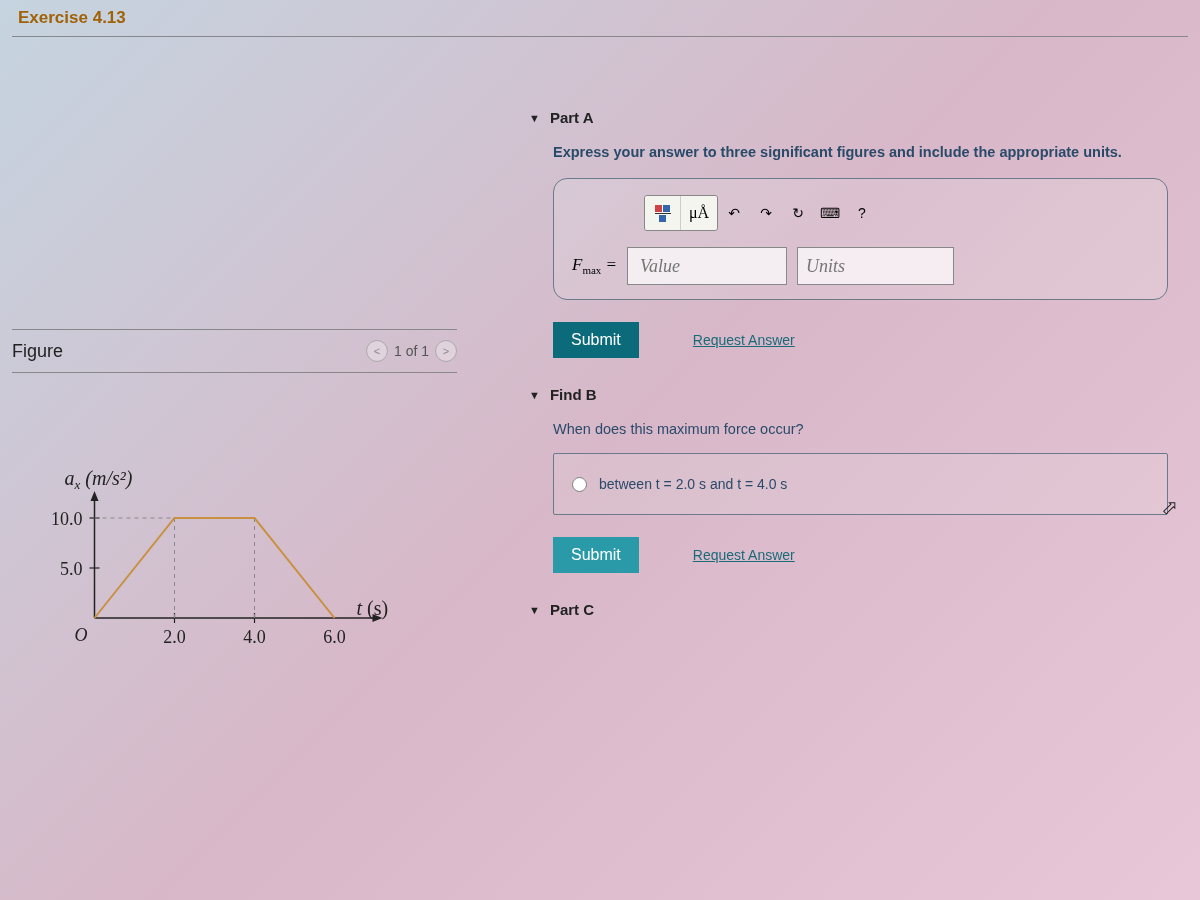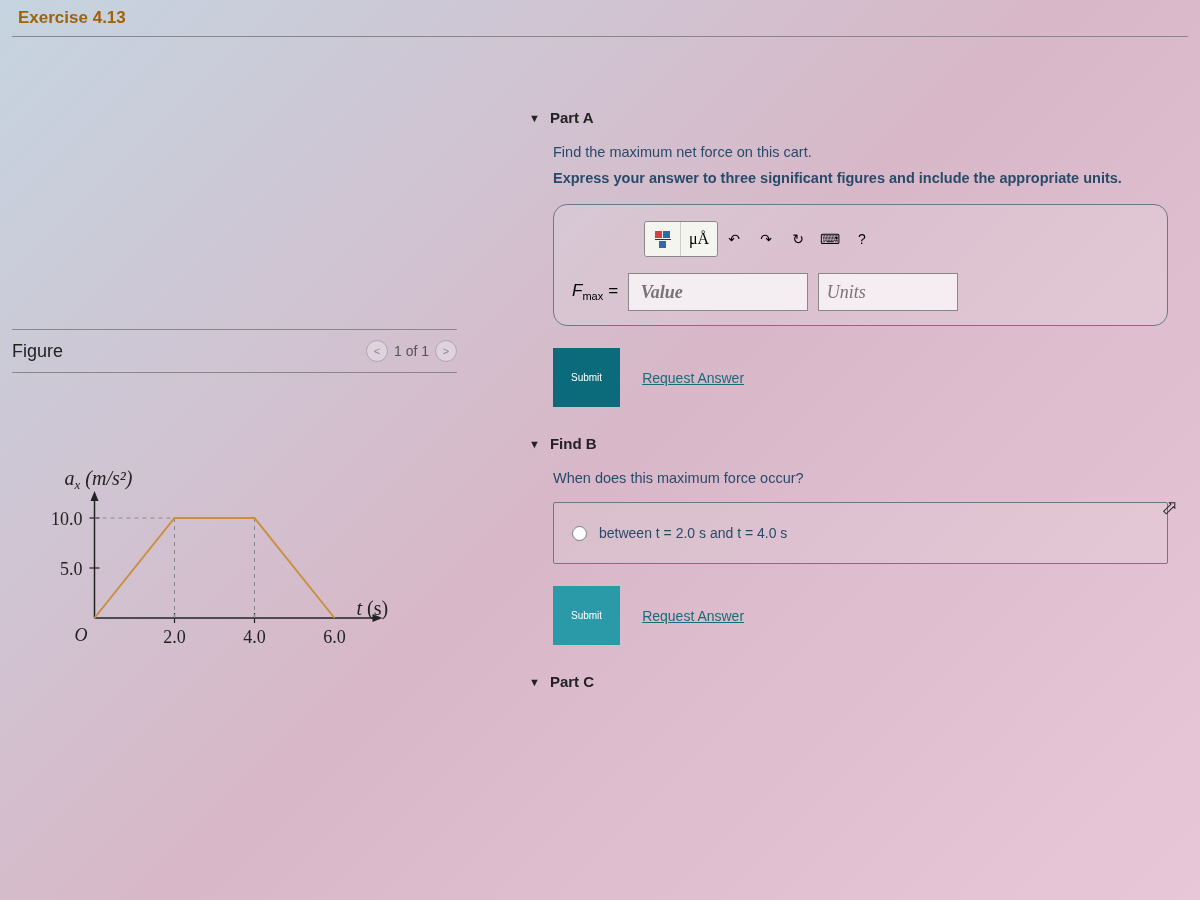--- a/index.html
+++ b/index.html
@@ -151,56 +151,57 @@
     .tool-btn.plain { border: none; background: transparent; width: 32px; }
     .tool-group { display: flex; border: 1px solid #888; border-radius: 3px; overflow: hidden; }
     .tool-group .tool-btn { border: none; border-right: 1px solid #ccc; }
     .tool-group .tool-btn:last-child { border-right: none; }
     .input-row {
       display: flex;
       align-items: center;
       gap: 10px;
     }
     .formula-label {
-      font-family: Liberation Sans, sans-serif;
+      font-family: Liberation Serif, serif;
       font-style: italic;
       font-size: 17px;
     }
     .formula-label sub { font-size: 11px; font-style: normal; }
     .value-input, .units-input {
       height: 38px;
       border: 1px solid #888;
       padding: 0 12px;
       font-family: 'Times New Roman', serif;
       font-style: italic;
       font-size: 18px;
       color: #888;
       background: rgba(255,255,255,0.7);
     }
-    .value-input { width: 180px; font-weight: bold; }
-    .units-input { width: 140px; padding-left: 8px; }
+    .value-input { width: 160px; }
+    .units-input { width: 157px; padding-left: 8px; }
     .submit-row {
       display: flex;
       align-items: center;
       gap: 22px;
       margin-top: 22px;
     }
     .submit-btn {
       background: #0b6b7a;
       color: #fff;
       border: none;
-      padding: 24px 18px;
-      font-size: 10px;
+      padding: 9px 18px;
+      font-size: 16px;
       cursor: pointer;
     }
     .request-link {
       color: #1a6a7a;
       text-decoration: underline;
       font-size: 14px;
       cursor: pointer;
+      margin-left: 32px;
     }
     .mc-box {
       border: 1px solid #6a7a8a;
       border-radius: 2px;
       padding: 14px 18px;
       background: rgba(240,245,250,0.1);
     }
     .mc-option {
       display: flex;
       align-items: center;
@@ -281,21 +282,20 @@
     </div>
   </div>
 
   <div class="right-col">
 
     <div class="part-header">
       <span class="caret">▼</span>
       <span>Part A</span>
     </div>
     <div class="part-content">
-      <div class="question-text">Find the maximum net force on this cart.</div>
       <div class="instruction-text">Express your answer to three significant figures and include the appropriate units.</div>
       <div class="answer-panel">
         <div class="toolbar">
           <div class="tool-group">
             <span class="tool-btn">
               <span class="fraction-icon">
                   <span class="top">
                     <span class="sq"></span>
                     <span class="sq" style="background:#36a"></span>
                   </span>

